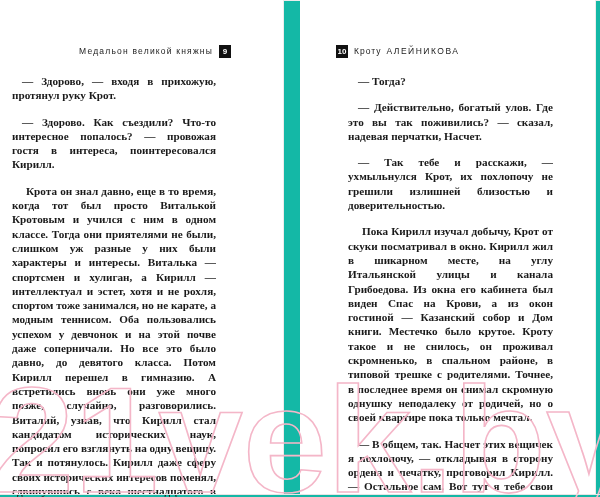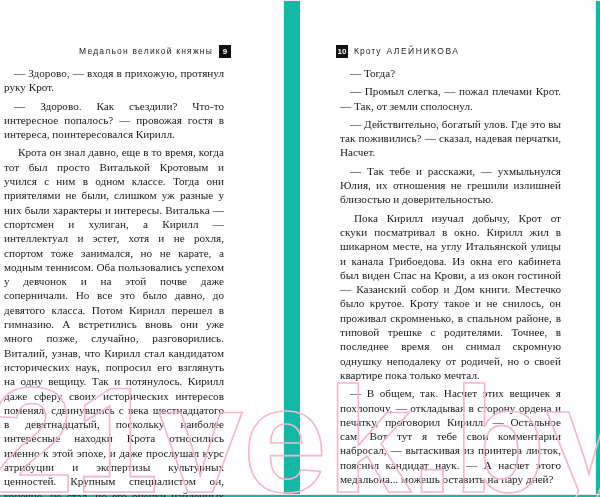--- a/index.html
+++ b/index.html
@@ -20,21 +20,21 @@
   .folio { display: inline-block; background: #111; color: #fff; font-weight: bold; font-size: 8px;
            width: 12px; height: 13px; line-height: 13px; text-align: center; letter-spacing: 0; }
   .page-left .folio { margin-left: 6px; }
   .page-right .folio { margin-right: 6px; }
   .rh-author-first { letter-spacing: 1px; margin-right: 5px; }
   .rh-author-last { letter-spacing: 1.5px; text-align: center; }
 
   .text { position: absolute; top: 62px; font-size: 11.2px; line-height: 14.3px; text-align: justify; }
   .page-left .text { left: 0; width: 228px; }
   .page-right .text { left: 36px; width: 229px; }
-  .text p { margin: 4px; text-indent: 14px; hyphens: manual; }
+  .text p { margin: 12px; text-indent: 14px; hyphens: manual; font-weight: bold; }
   .text p.dlg { text-indent: 10px; }
 
   .watermark { position: absolute; left: 0; top: 380px; width: 600px; height: 120px; pointer-events: none; }
 </style>
 </head>
 <body>
 
 <div class="spread">
   <div class="top-rule"></div>
 
@@ -52,23 +52,22 @@
   </div>
 
   <div class="page page-right">
     <div class="running-head">
       <span class="folio">10</span>
       <span class="rh-author-first">Кроту</span>
       <span class="rh-author-last">АЛЕЙНИКОВА</span>
     </div>
     <div class="text">
       <p class="dlg">— Тогда?</p>
-      <p class="dlg">— Промыл слегка, — пожал плечами Крот. — Так, от земли сполоснул.</p>
       <p class="dlg">— Действительно, богатый улов. Где это вы так поживились? — сказал, надевая перчатки, Насчет.</p>
-      <p class="dlg">— Так тебе и расскажи, — ухмыльнулся Юлия, их отношения не грешили излишней близостью и доверительностью.</p>
+      <p class="dlg">— Так тебе и расскажи, — ухмыльнулся Крот, их похлопочу не грешили излишней близостью и доверительностью.</p>
       <p>Пока Кирилл изучал добычу, Крот от скуки посматривал в окно. Кирилл жил в шикарном месте, на углу Итальянской улицы и канала Грибоедова. Из окна его кабинета был виден Спас на Крови, а из окон гостиной — Казанский собор и Дом книги. Местечко было крутое. Кроту такое и не снилось, он проживал скромненько, в спальном районе, в типовой трешке с родителями. Точнее, в последнее время он снимал скромную однушку неподалеку от родичей, но о своей квартире пока только мечтал.</p>
       <p class="dlg">— В общем, так. Насчет этих вещичек я похлопочу, — откладывая в сторону ордена и печатку, проговорил Кирилл. — Остальное сам. Вот тут я тебе свои комментарии набросал, — вытаскивая из принтера листок, пояснил кандидат наук. — А насчет этого медальона... можешь оставить на пару дней?</p>
 
     </div>
   </div>
 
   <svg class="watermark" viewBox="0 0 600 120" preserveAspectRatio="none">
     <text x="-10" y="112" font-family="Liberation Sans, DejaVu Sans, sans-serif" font-size="150" font-weight="bold" fill="none" stroke="#f4b6c8" stroke-width="1.6" textLength="640" lengthAdjust="spacingAndGlyphs">21vek.by</text>
   </svg>
 

